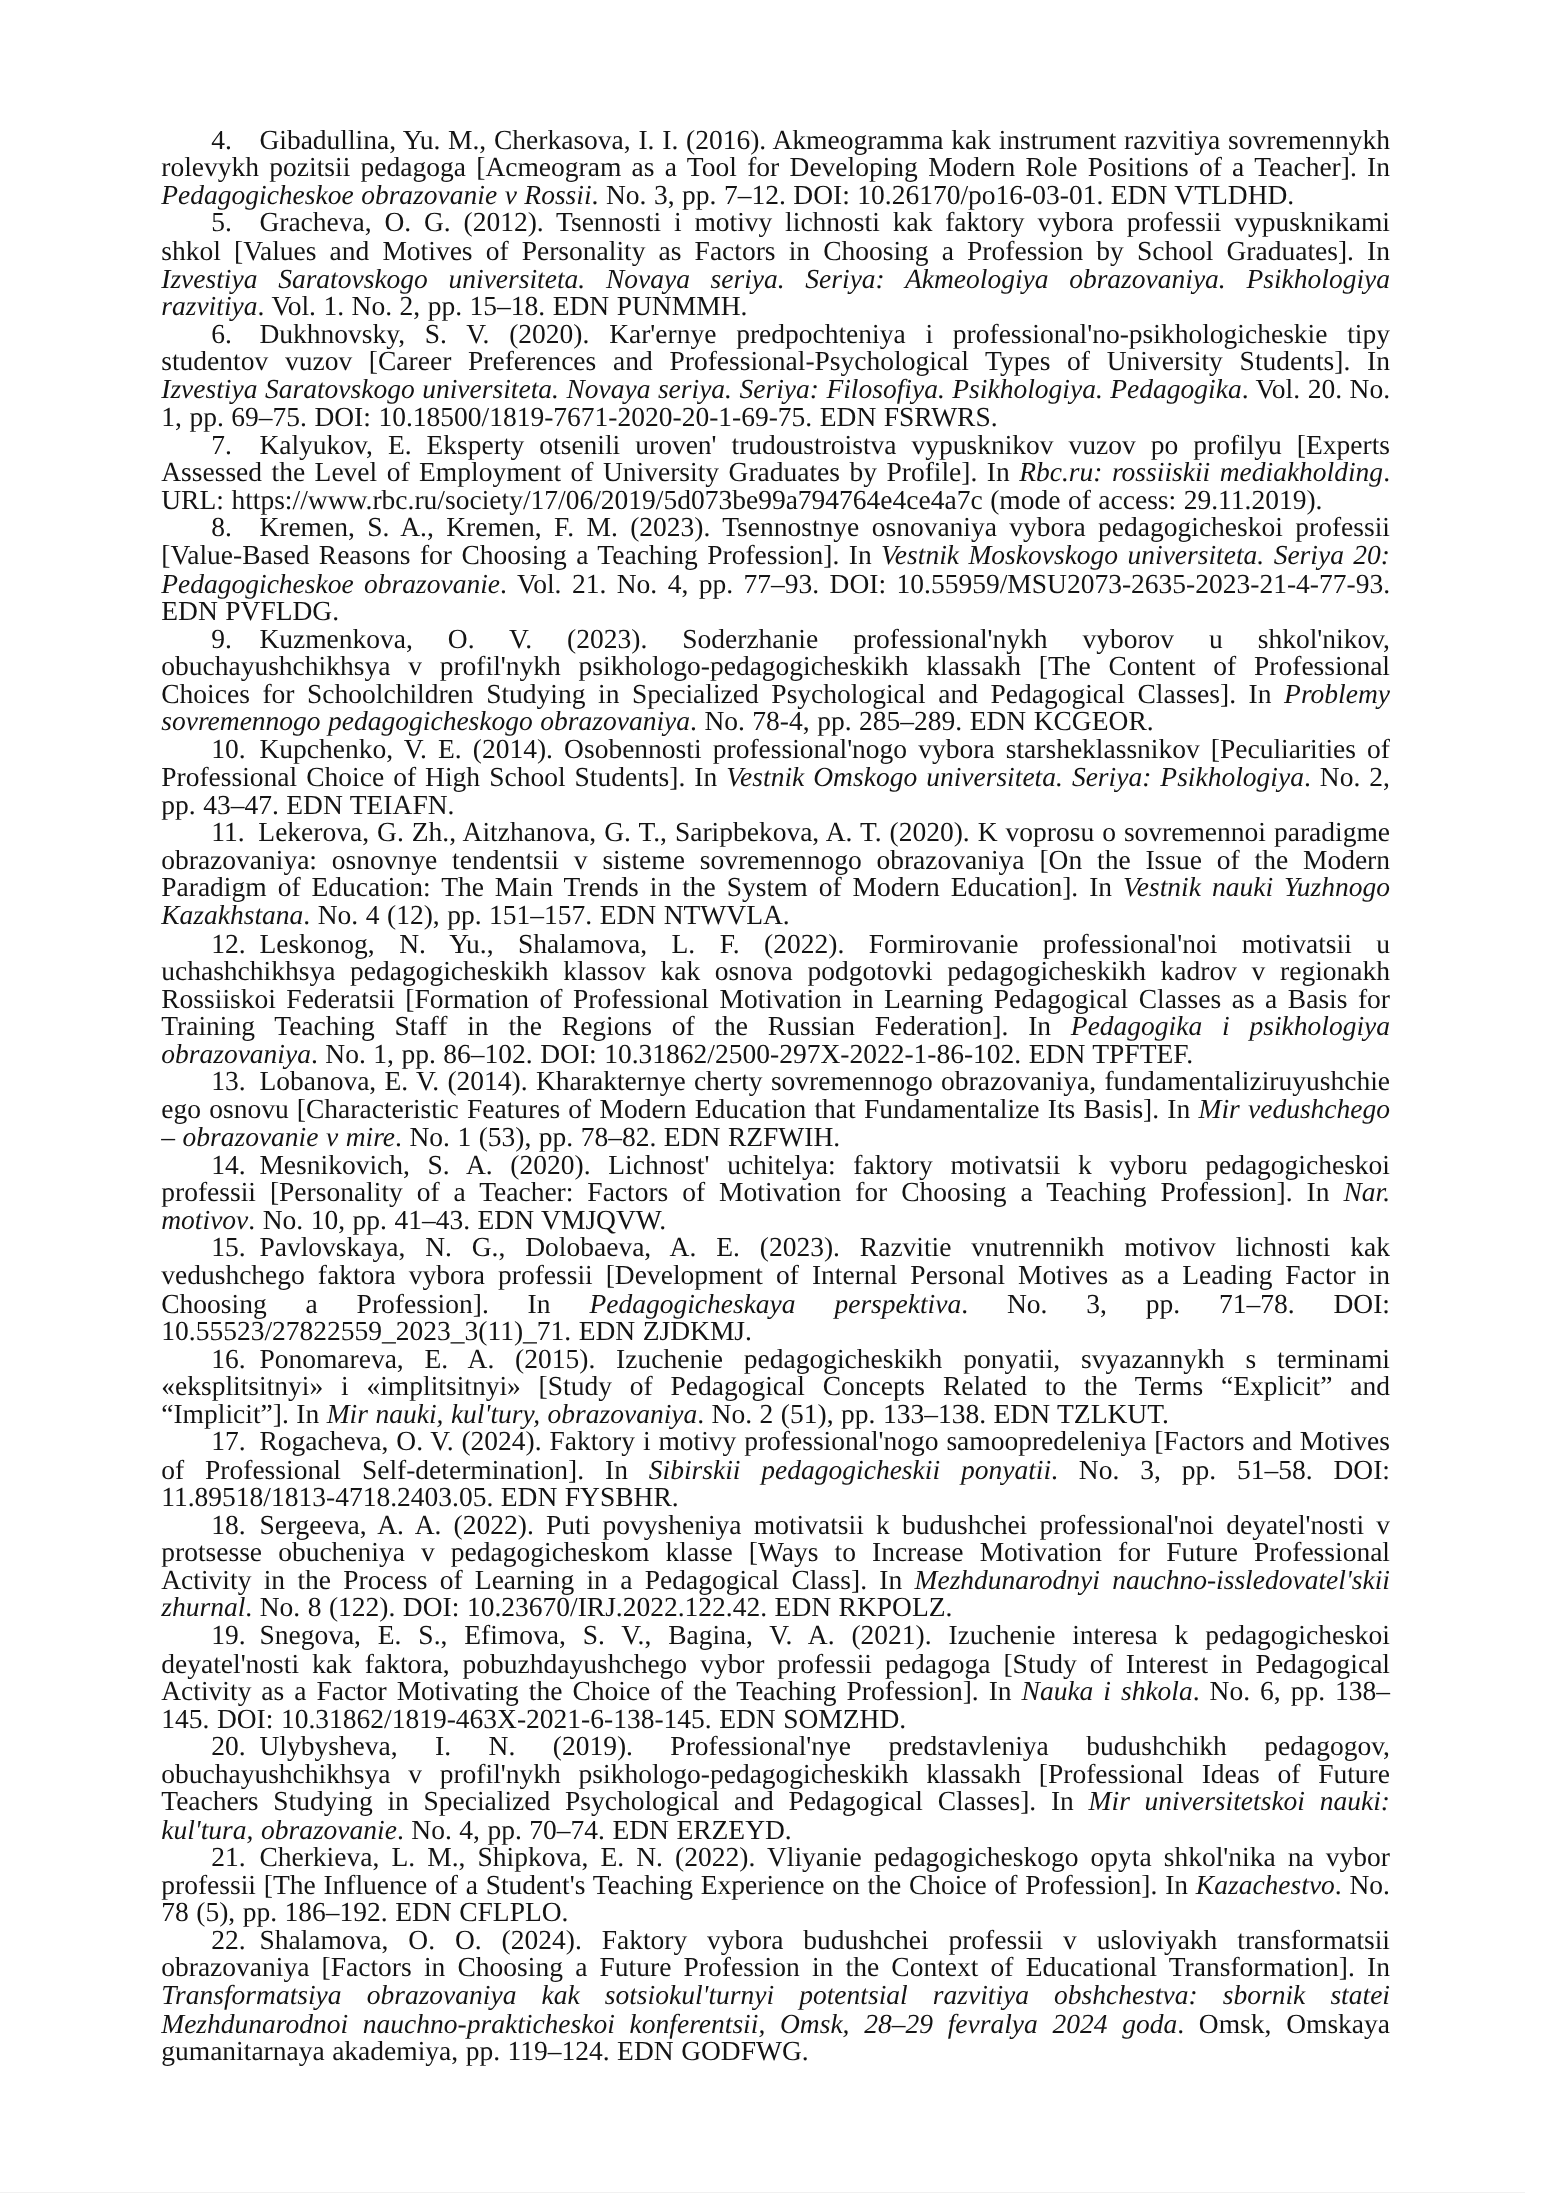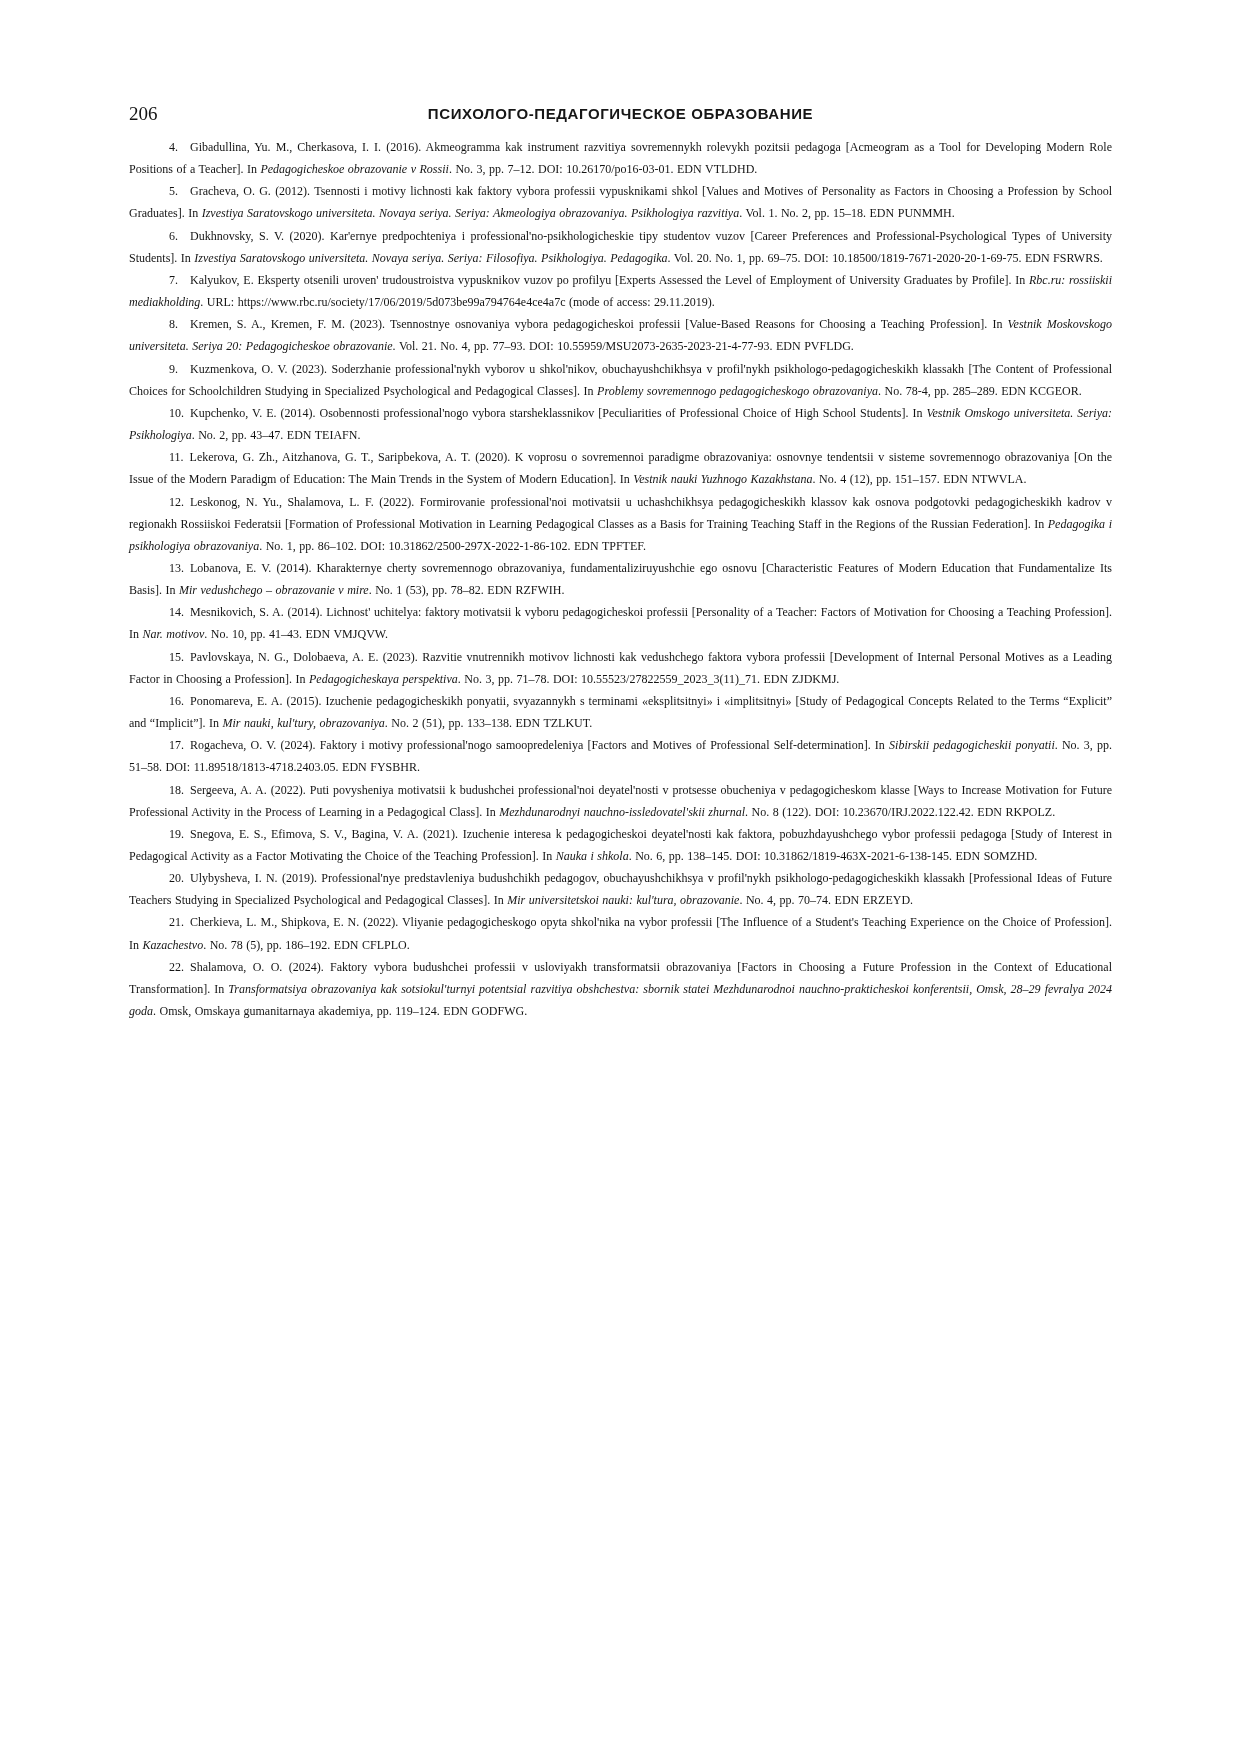--- a/index.html
+++ b/index.html
@@ -39,50 +39,46 @@
     text-align: center;
     font-family: "Liberation Sans", "DejaVu Sans", sans-serif;
     font-weight: 700;
     font-size: 15px;
     letter-spacing: 0.6px;
     color: #161616;
   }
   .ref-list { margin: 0; padding: 0; }
   .ref {
     margin: 0;
-    font-size: 12px;
+    font-size: 22px;
     line-height: 22.15px;
     text-align: justify;
     text-indent: 40px;
     word-spacing: 0.5px;
   }
   .ref .italic { font-style: italic; }
   .ref-num { white-space: nowrap; }
 </style>
 </head>
 <body>
 
 <div class="page">
   <div class="content">
-    <div class="header-row">
-      <span class="page-num">206</span>
-      <span class="running-title">ПСИХОЛОГО-ПЕДАГОГИЧЕСКОЕ ОБРАЗОВАНИЕ</span>
-    </div>
     <div class="ref-list">
         <p class="ref"><span class="ref-num">4.</span>  <span class="">Gibadullina, Yu. M., Cherkasova, I. I. (2016). Akmeogramma kak instrument razvitiya sovremennykh rolevykh pozitsii pedagoga [Acmeogram as a Tool for Developing Modern Role Positions of a Teacher]. In </span><span class="italic">Pedagogicheskoe obrazovanie v Rossii</span><span class="">. No. 3, pp. 7–12. DOI: 10.26170/po16-03-01. EDN VTLDHD.</span></p>
         <p class="ref"><span class="ref-num">5.</span>  <span class="">Gracheva, O. G. (2012). Tsennosti i motivy lichnosti kak faktory vybora professii vypusknikami shkol [Values and Motives of Personality as Factors in Choosing a Profession by School Graduates]. In </span><span class="italic">Izvestiya Saratovskogo universiteta. Novaya seriya. Seriya: Akmeologiya obrazovaniya. Psikhologiya razvitiya</span><span class="">. Vol. 1. No. 2, pp. 15–18. EDN PUNMMH.</span></p>
         <p class="ref"><span class="ref-num">6.</span>  <span class="">Dukhnovsky, S. V. (2020). Kar'ernye predpochteniya i professional'no-psikhologicheskie tipy studentov vuzov [Career Preferences and Professional-Psychological Types of University Students]. In </span><span class="italic">Izvestiya Saratovskogo universiteta. Novaya seriya. Seriya: Filosofiya. Psikhologiya. Pedagogika</span><span class="">. Vol. 20. No. 1, pp. 69–75. DOI: 10.18500/1819-7671-2020-20-1-69-75. EDN FSRWRS.</span></p>
         <p class="ref"><span class="ref-num">7.</span>  <span class="">Kalyukov, E. Eksperty otsenili uroven' trudoustroistva vypusknikov vuzov po profilyu [Experts Assessed the Level of Employment of University Graduates by Profile]. In </span><span class="italic">Rbc.ru: rossiiskii mediakholding</span><span class="">. URL: https://www.rbc.ru/society/17/06/2019/5d073be99a794764e4ce4a7c (mode of access: 29.11.2019).</span></p>
         <p class="ref"><span class="ref-num">8.</span>  <span class="">Kremen, S. A., Kremen, F. M. (2023). Tsennostnye osnovaniya vybora pedagogicheskoi professii [Value-Based Reasons for Choosing a Teaching Profession]. In </span><span class="italic">Vestnik Moskovskogo universiteta. Seriya 20: Pedagogicheskoe obrazovanie</span><span class="">. Vol. 21. No. 4, pp. 77–93. DOI: 10.55959/MSU2073-2635-2023-21-4-77-93. EDN PVFLDG.</span></p>
         <p class="ref"><span class="ref-num">9.</span>  <span class="">Kuzmenkova, O. V. (2023). Soderzhanie professional'nykh vyborov u shkol'nikov, obuchayushchikhsya v profil'nykh psikhologo-pedagogicheskikh klassakh [The Content of Professional Choices for Schoolchildren Studying in Specialized Psychological and Pedagogical Classes]. In </span><span class="italic">Problemy sovremennogo pedagogicheskogo obrazovaniya</span><span class="">. No. 78-4, pp. 285–289. EDN KCGEOR.</span></p>
         <p class="ref"><span class="ref-num">10.</span> <span class="">Kupchenko, V. E. (2014). Osobennosti professional'nogo vybora starsheklassnikov [Peculiarities of Professional Choice of High School Students]. In </span><span class="italic">Vestnik Omskogo universiteta. Seriya: Psikhologiya</span><span class="">. No. 2, pp. 43–47. EDN TEIAFN.</span></p>
         <p class="ref"><span class="ref-num">11.</span> <span class="">Lekerova, G. Zh., Aitzhanova, G. T., Saripbekova, A. T. (2020). K voprosu o sovremennoi paradigme obrazovaniya: osnovnye tendentsii v sisteme sovremennogo obrazovaniya [On the Issue of the Modern Paradigm of Education: The Main Trends in the System of Modern Education]. In </span><span class="italic">Vestnik nauki Yuzhnogo Kazakhstana</span><span class="">. No. 4 (12), pp. 151–157. EDN NTWVLA.</span></p>
         <p class="ref"><span class="ref-num">12.</span> <span class="">Leskonog, N. Yu., Shalamova, L. F. (2022). Formirovanie professional'noi motivatsii u uchashchikhsya pedagogicheskikh klassov kak osnova podgotovki pedagogicheskikh kadrov v regionakh Rossiiskoi Federatsii [Formation of Professional Motivation in Learning Pedagogical Classes as a Basis for Training Teaching Staff in the Regions of the Russian Federation]. In </span><span class="italic">Pedagogika i psikhologiya obrazovaniya</span><span class="">. No. 1, pp. 86–102. DOI: 10.31862/2500-297X-2022-1-86-102. EDN TPFTEF.</span></p>
         <p class="ref"><span class="ref-num">13.</span> <span class="">Lobanova, E. V. (2014). Kharakternye cherty sovremennogo obrazovaniya, fundamentaliziruyushchie ego osnovu [Characteristic Features of Modern Education that Fundamentalize Its Basis]. In </span><span class="italic">Mir vedushchego – obrazovanie v mire</span><span class="">. No. 1 (53), pp. 78–82. EDN RZFWIH.</span></p>
-        <p class="ref"><span class="ref-num">14.</span> <span class="">Mesnikovich, S. A. (2014). Lichnost' uchitelya: faktory motivatsii k vyboru pedagogicheskoi professii [Personality of a Teacher: Factors of Motivation for Choosing a Teaching Profession]. In </span><span class="italic">Nar. motivov</span><span class="">. No. 10, pp. 41–43. EDN VMJQVW.</span></p>
+        <p class="ref"><span class="ref-num">14.</span> <span class="">Mesnikovich, S. A. (2020). Lichnost' uchitelya: faktory motivatsii k vyboru pedagogicheskoi professii [Personality of a Teacher: Factors of Motivation for Choosing a Teaching Profession]. In </span><span class="italic">Nar. motivov</span><span class="">. No. 10, pp. 41–43. EDN VMJQVW.</span></p>
         <p class="ref"><span class="ref-num">15.</span> <span class="">Pavlovskaya, N. G., Dolobaeva, A. E. (2023). Razvitie vnutrennikh motivov lichnosti kak vedushchego faktora vybora professii [Development of Internal Personal Motives as a Leading Factor in Choosing a Profession]. In </span><span class="italic">Pedagogicheskaya perspektiva</span><span class="">. No. 3, pp. 71–78. DOI: 10.55523/27822559_2023_3(11)_71. EDN ZJDKMJ.</span></p>
         <p class="ref"><span class="ref-num">16.</span> <span class="">Ponomareva, E. A. (2015). Izuchenie pedagogicheskikh ponyatii, svyazannykh s terminami «eksplitsitnyi» i «implitsitnyi» [Study of Pedagogical Concepts Related to the Terms “Explicit” and “Implicit”]. In </span><span class="italic">Mir nauki, kul'tury, obrazovaniya</span><span class="">. No. 2 (51), pp. 133–138. EDN TZLKUT.</span></p>
         <p class="ref"><span class="ref-num">17.</span> <span class="">Rogacheva, O. V. (2024). Faktory i motivy professional'nogo samoopredeleniya [Factors and Motives of Professional Self-determination]. In </span><span class="italic">Sibirskii pedagogicheskii ponyatii</span><span class="">. No. 3, pp. 51–58. DOI: 11.89518/1813-4718.2403.05. EDN FYSBHR.</span></p>
         <p class="ref"><span class="ref-num">18.</span> <span class="">Sergeeva, A. A. (2022). Puti povysheniya motivatsii k budushchei professional'noi deyatel'nosti v protsesse obucheniya v pedagogicheskom klasse [Ways to Increase Motivation for Future Professional Activity in the Process of Learning in a Pedagogical Class]. In </span><span class="italic">Mezhdunarodnyi nauchno-issledovatel'skii zhurnal</span><span class="">. No. 8 (122). DOI: 10.23670/IRJ.2022.122.42. EDN RKPOLZ.</span></p>
         <p class="ref"><span class="ref-num">19.</span> <span class="">Snegova, E. S., Efimova, S. V., Bagina, V. A. (2021). Izuchenie interesa k pedagogicheskoi deyatel'nosti kak faktora, pobuzhdayushchego vybor professii pedagoga [Study of Interest in Pedagogical Activity as a Factor Motivating the Choice of the Teaching Profession]. In </span><span class="italic">Nauka i shkola</span><span class="">. No. 6, pp. 138–145. DOI: 10.31862/1819-463X-2021-6-138-145. EDN SOMZHD.</span></p>
         <p class="ref"><span class="ref-num">20.</span> <span class="">Ulybysheva, I. N. (2019). Professional'nye predstavleniya budushchikh pedagogov, obuchayushchikhsya v profil'nykh psikhologo-pedagogicheskikh klassakh [Professional Ideas of Future Teachers Studying in Specialized Psychological and Pedagogical Classes]. In </span><span class="italic">Mir universitetskoi nauki: kul'tura, obrazovanie</span><span class="">. No. 4, pp. 70–74. EDN ERZEYD.</span></p>
         <p class="ref"><span class="ref-num">21.</span> <span class="">Cherkieva, L. M., Shipkova, E. N. (2022). Vliyanie pedagogicheskogo opyta shkol'nika na vybor professii [The Influence of a Student's Teaching Experience on the Choice of Profession]. In </span><span class="italic">Kazachestvo</span><span class="">. No. 78 (5), pp. 186–192. EDN CFLPLO.</span></p>
         <p class="ref"><span class="ref-num">22.</span> <span class="">Shalamova, O. O. (2024). Faktory vybora budushchei professii v usloviyakh transformatsii obrazovaniya [Factors in Choosing a Future Profession in the Context of Educational Transformation]. In </span><span class="italic">Transformatsiya obrazovaniya kak sotsiokul'turnyi potentsial razvitiya obshchestva: sbornik statei Mezhdunarodnoi nauchno-prakticheskoi konferentsii, Omsk, 28–29 fevralya 2024 goda</span><span class="">. Omsk, Omskaya gumanitarnaya akademiya, pp. 119–124. EDN GODFWG.</span></p>
       </div>
   </div>

